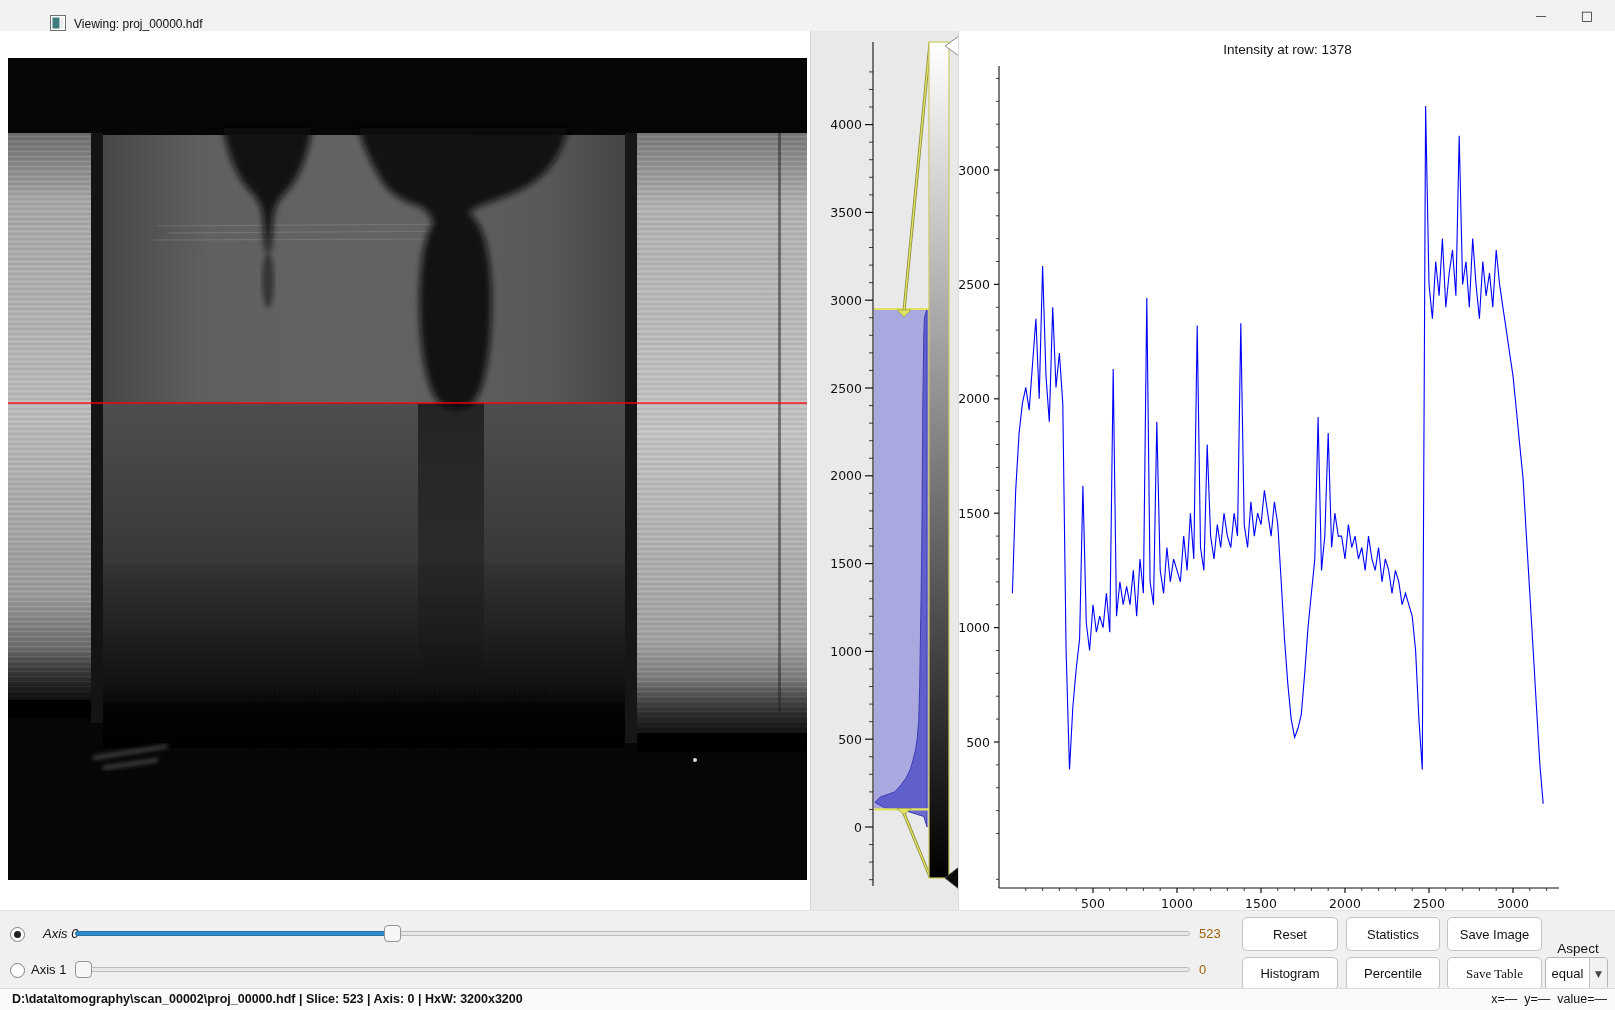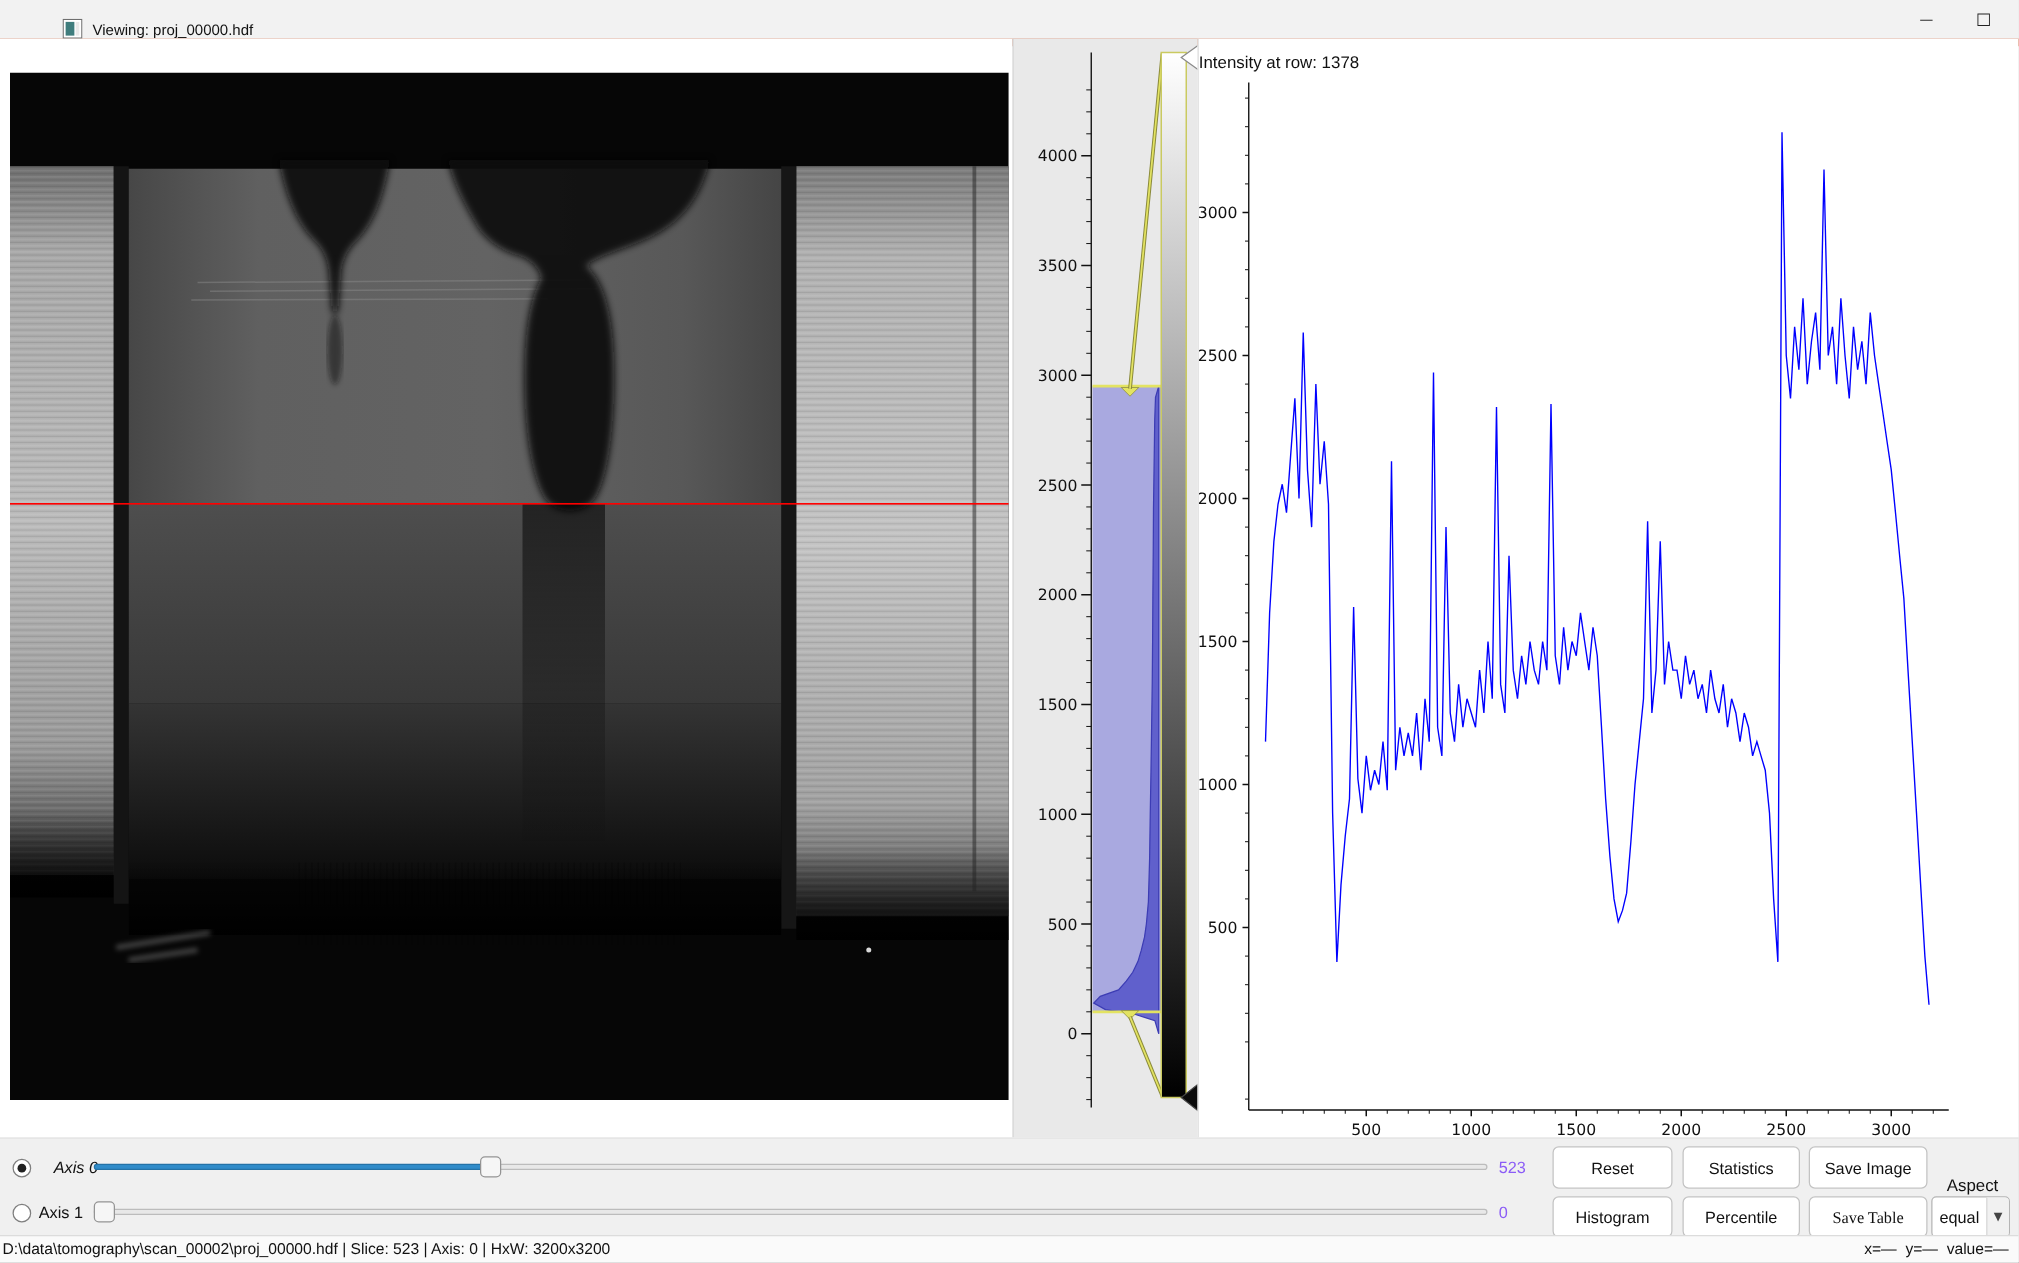--- a/index.html
+++ b/index.html
@@ -13,43 +13,43 @@
   .titlebar .title{font-size:12px;color:#111;margin-left:8px;}
   .winbtns{position:absolute;right:0;top:0;height:31px;display:flex;}
   .winbtn{width:46px;height:31px;display:flex;align-items:center;justify-content:center;
           font-size:13px;color:#222;font-family:"DejaVu Sans",sans-serif;}
   
   .img-panel{position:absolute;left:0;top:31px;width:810px;height:879px;background:#fff;}
   .lut-panel{position:absolute;left:810px;top:31px;width:148px;height:879px;background:#e9e9e9;
              border-left:1px solid #d6d6d6;box-sizing:border-box;}
   .plot-panel{position:absolute;left:958px;top:31px;width:657px;height:879px;background:#fff;
               border-left:1px solid #dcdcdc;box-sizing:border-box;}
-  .plot-title{position:absolute;left:0;top:11px;width:657px;text-align:left;font-size:13.5px;color:#111;}
+  .plot-title{position:absolute;left:0;top:11px;width:657px;text-align:center;font-size:13.5px;color:#111;}
   
   .controls{position:absolute;left:0;top:910px;width:1615px;height:78px;background:#f0f0f0;
             border-top:1px solid #e2e2e2;}
   .radio{position:absolute;width:13px;height:13px;border-radius:50%;border:1px solid #7f7f7f;background:#fff;}
   .radio.sel::after{content:"";display:block;width:7px;height:7px;margin:3px;border-radius:50%;background:#222;}
   .rlabel{position:absolute;font-size:13px;color:#111;}
   .track-f{position:absolute;height:5px;background:#2f8bc9;border:1px solid #2472a6;border-radius:3px;box-sizing:border-box;}
   .track-u{position:absolute;height:5px;background:#e8e8e8;border:1px solid #bcbcbc;border-radius:3px;box-sizing:border-box;}
   .handle{position:absolute;width:17px;height:17px;background:#f6f6f6;border:1px solid #949494;border-radius:4px;box-sizing:border-box;}
-  .sval{position:absolute;font-size:13px;color:#8b5cf6;}
+  .sval{position:absolute;font-size:13px;color:#a16207;}
   .btn{position:absolute;background:#fff;border:1px solid #c3c3c3;border-radius:5px;
        font-size:13px;color:#111;display:flex;align-items:center;justify-content:center;box-sizing:border-box;}
   .plainlabel{position:absolute;font-size:13.5px;color:#111;display:flex;align-items:center;justify-content:center;}
   .dd{position:absolute;background:#fff;border:1px solid #b5b5b5;border-radius:4px;box-sizing:border-box;}
   .dd .ddtext{position:absolute;left:0;right:18px;top:0;bottom:0;display:flex;align-items:center;justify-content:center;font-size:13px;color:#111;}
   .dd .arrow{position:absolute;right:0;top:0;bottom:0;width:17px;border-left:1px solid #c3c3c3;background:#f1f1f1;
              display:flex;align-items:center;justify-content:center;font-size:9px;color:#444;
              font-family:"DejaVu Sans",sans-serif;border-radius:0 3px 3px 0;}
   
   .statusbar{position:absolute;left:0;top:988px;width:1615px;height:22px;background:#fafafa;
              border-top:1px solid #dcdcdc;font-size:12.5px;color:#111;}
-  .status-left{position:absolute;left:2px;top:3px;white-space:pre;}
+  .status-left{position:absolute;left:12px;top:3px;white-space:pre;font-weight:bold;}
   .status-right{position:absolute;right:8px;top:3px;white-space:pre;}
   svg text{font-family:"DejaVu Sans",sans-serif;}
 </style>
 </head>
 <body>
 
 <div class="titlebar">
   <svg class="appicon" viewBox="0 0 16 16">
     <rect x="0.5" y="0.5" width="15" height="15" fill="#ffffff" stroke="#6f6f6f"></rect>
     <rect x="2.5" y="2.5" width="7" height="11" fill="#3f7d7d"></rect>

